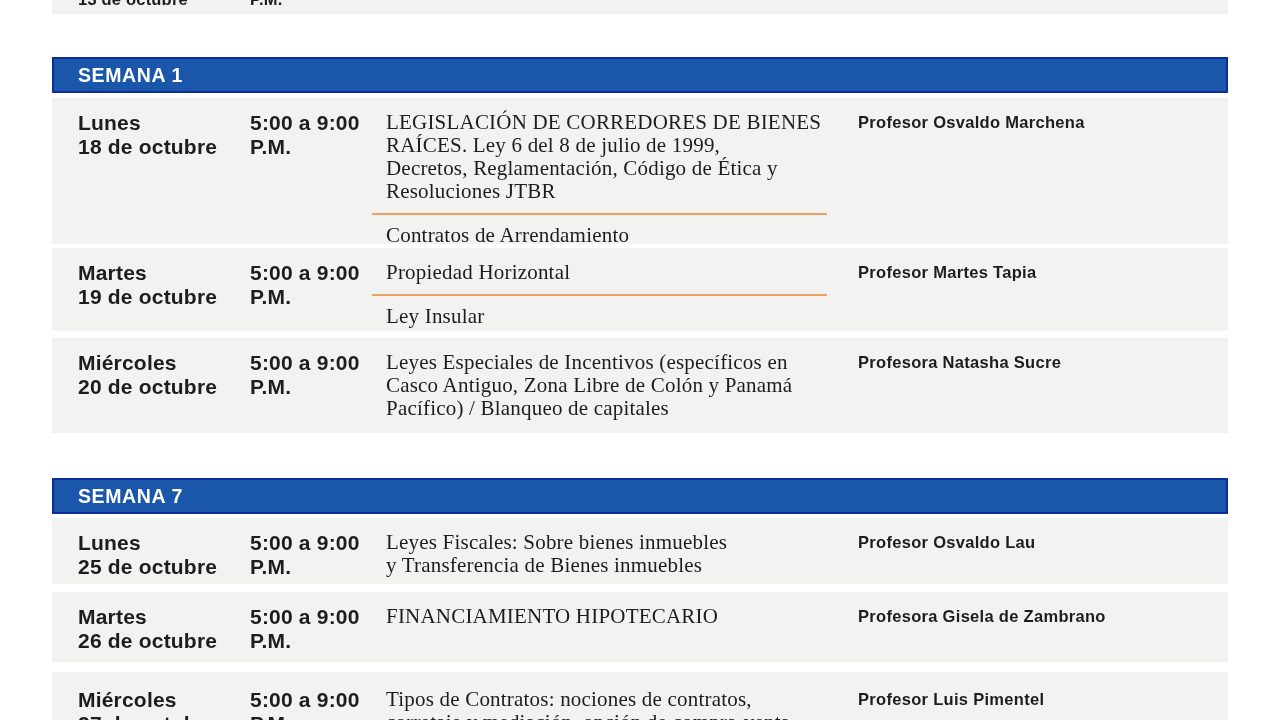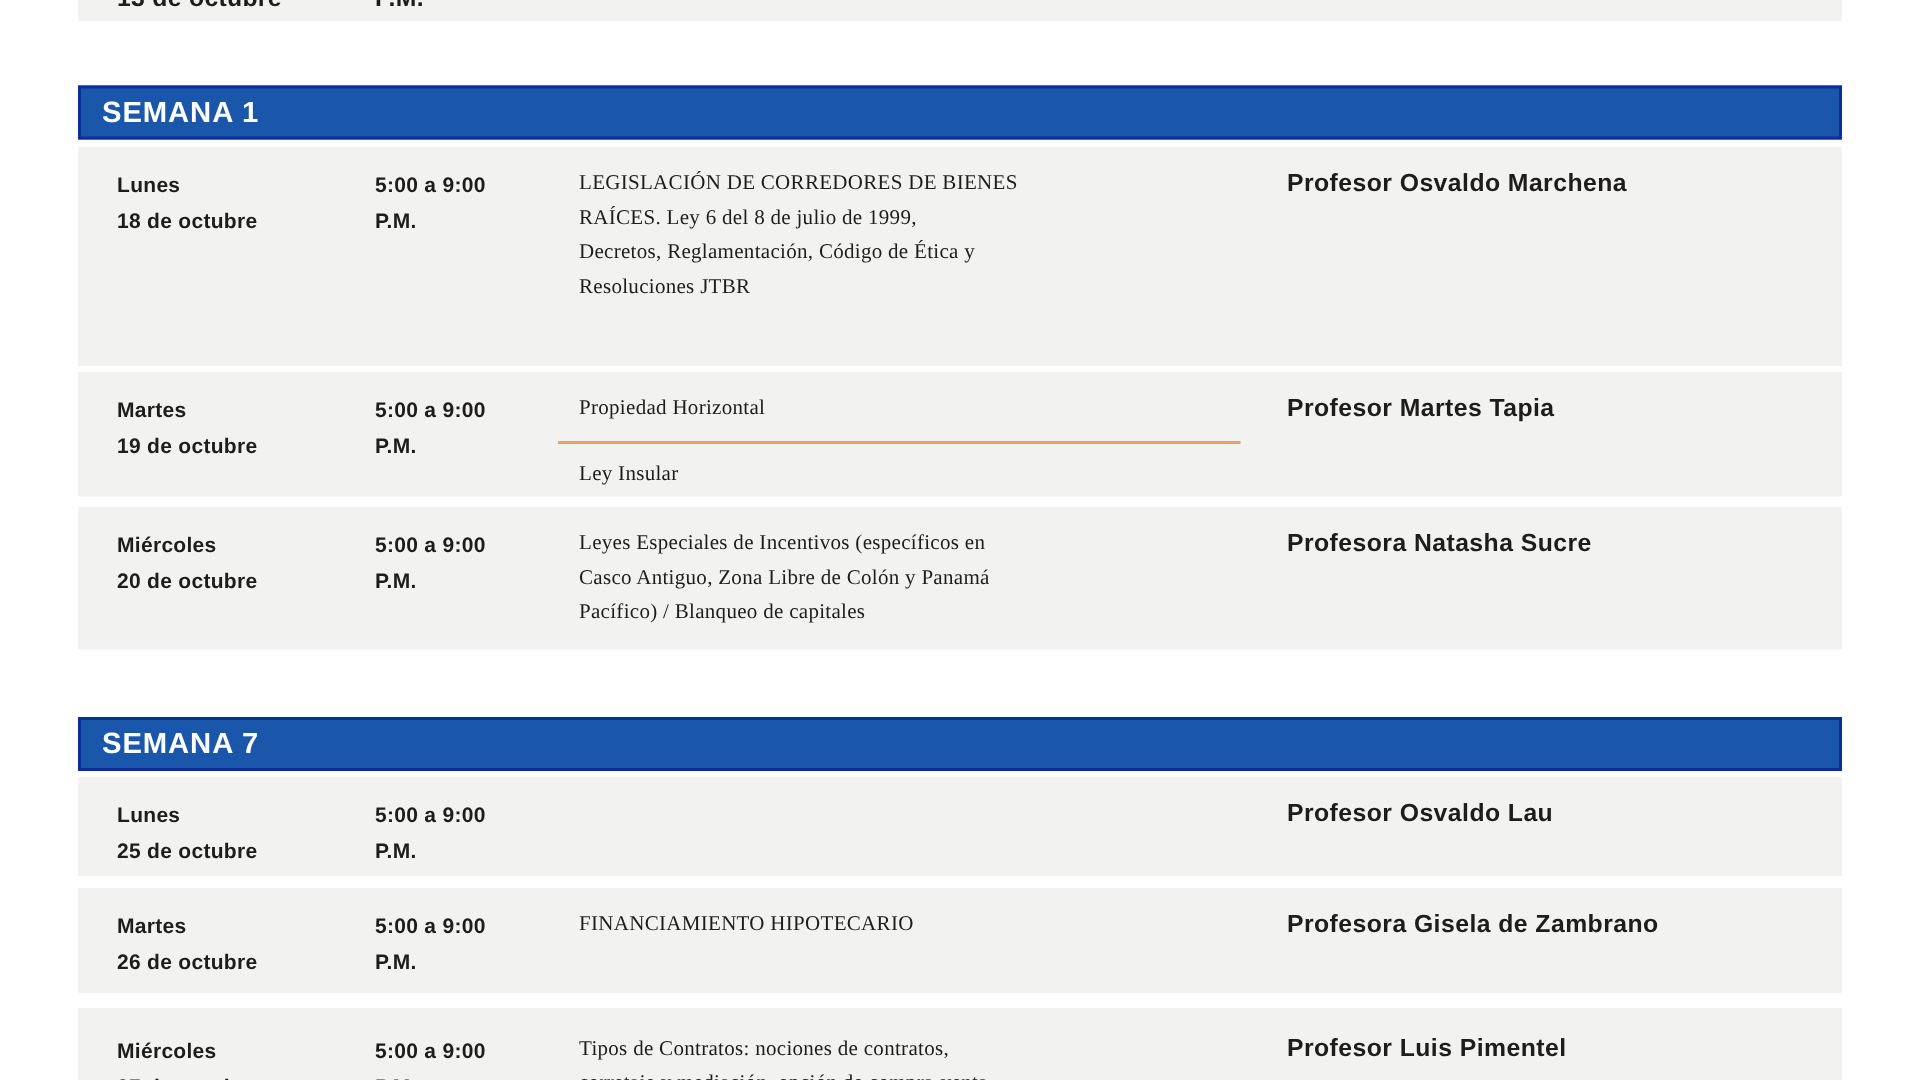--- a/index.html
+++ b/index.html
@@ -17,33 +17,33 @@
   }
   .sheet{position:relative;width:1280px;height:720px;overflow:hidden;background:#ffffff;}
 
   
   .week-bar{
     position:absolute;left:52px;width:1176px;height:36px;
     background:var(--blue);
     border:2px solid var(--blue-dark);
     box-sizing:border-box;
     display:flex;align-items:center;
-    padding-left:14px;
+    padding-left:24px;
   }
   .week-bar .week-title{
     color:#ffffff;font-weight:800;font-size:19.5px;letter-spacing:.6px;
   }
 
   
   .srow{
     position:absolute;left:52px;width:1176px;
     background:var(--row-bg);
     box-sizing:border-box;
   }
-  .col{position:absolute;top:13px;font-size:14px;letter-spacing:.2px;color:var(--ink);}
+  .col{position:absolute;top:13px;font-size:21px;letter-spacing:.2px;color:var(--ink);}
   .col.day{left:26px;font-weight:700;line-height:24px;}
   .col.day .date-line{font-weight:700;}
   .col.time{left:198px;font-weight:700;line-height:24px;}
   .col.topic{left:320px;width:455px;line-height:23px;font-family:Liberation Serif, serif;}
   .topic-seg{white-space:pre-line;padding-left:14px;box-sizing:border-box;}
   .topic-seg + .topic-seg{
     border-top:2px solid var(--orange);
     margin-top:10px;padding-top:9px;
   }
   .col.prof{
@@ -92,20 +92,21 @@
     </div>
     <div class="col time">
       <div>5:00 a 9:00</div>
       <div>P.M.</div>
     </div>
     <div class="col topic">
       <div class="topic-seg">LEGISLACIÓN DE CORREDORES DE BIENES
 RAÍCES. Ley 6 del 8 de julio de 1999,
 Decretos, Reglamentación, Código de Ética y
 Resoluciones JTBR</div>
+      <div class="topic-seg">Contratos de Arrendamiento</div>
     </div>
     <div class="col prof">Profesor Osvaldo Marchena</div>
   </div>
 
   <div class="srow" id="row-w1-1">
     <div class="col day">
       <div>Martes</div>
       <div class="date-line">19 de octubre</div>
     </div>
     <div class="col time">
@@ -142,20 +143,24 @@
 
   <div class="srow" id="row-w2-0">
     <div class="col day">
       <div>Lunes</div>
       <div class="date-line">25 de octubre</div>
     </div>
     <div class="col time">
       <div>5:00 a 9:00</div>
       <div>P.M.</div>
     </div>
+    <div class="col topic">
+      <div class="topic-seg">Leyes Fiscales: Sobre bienes inmuebles
+y Transferencia de Bienes inmuebles</div>
+    </div>
     <div class="col prof">Profesor Osvaldo Lau</div>
   </div>
 
   <div class="srow" id="row-w2-1">
     <div class="col day">
       <div>Martes</div>
       <div class="date-line">26 de octubre</div>
     </div>
     <div class="col time">
       <div>5:00 a 9:00</div>

